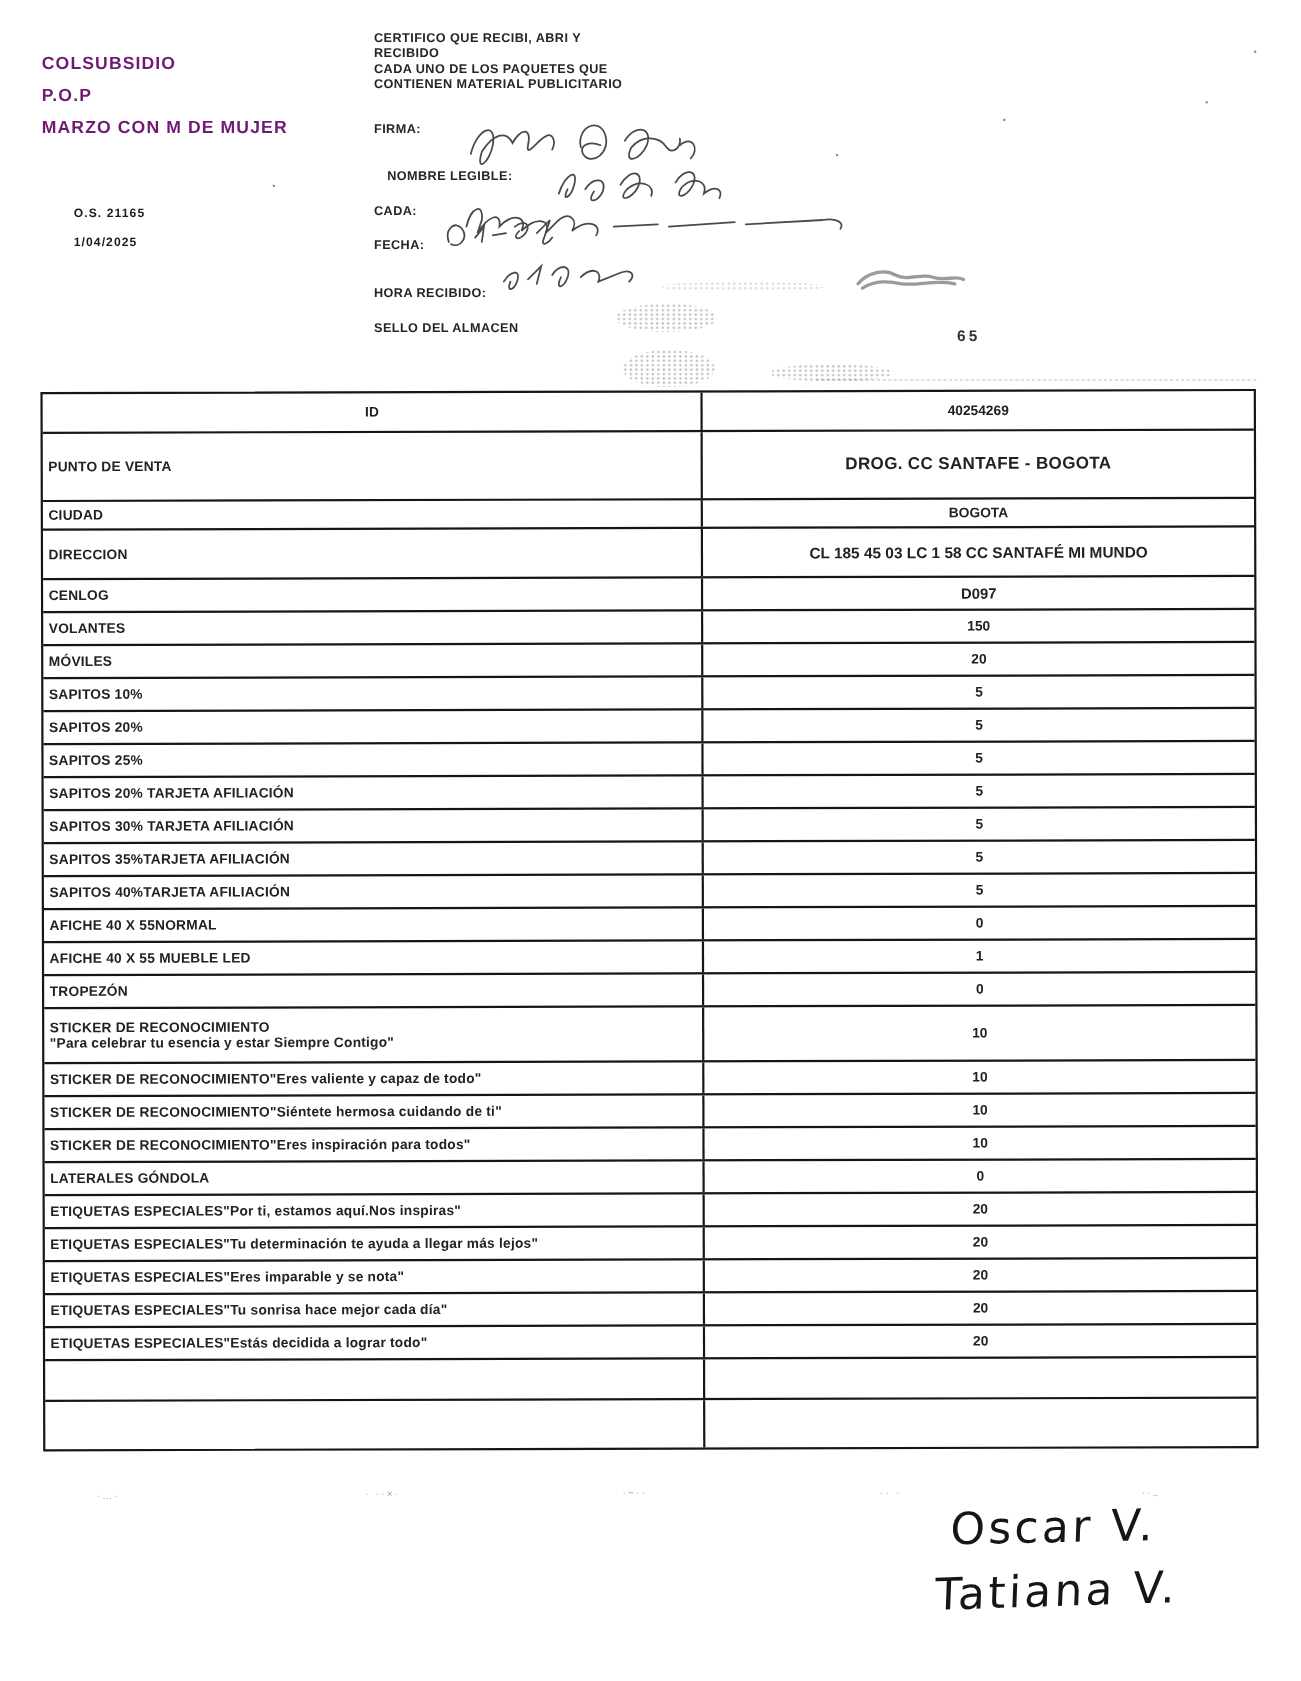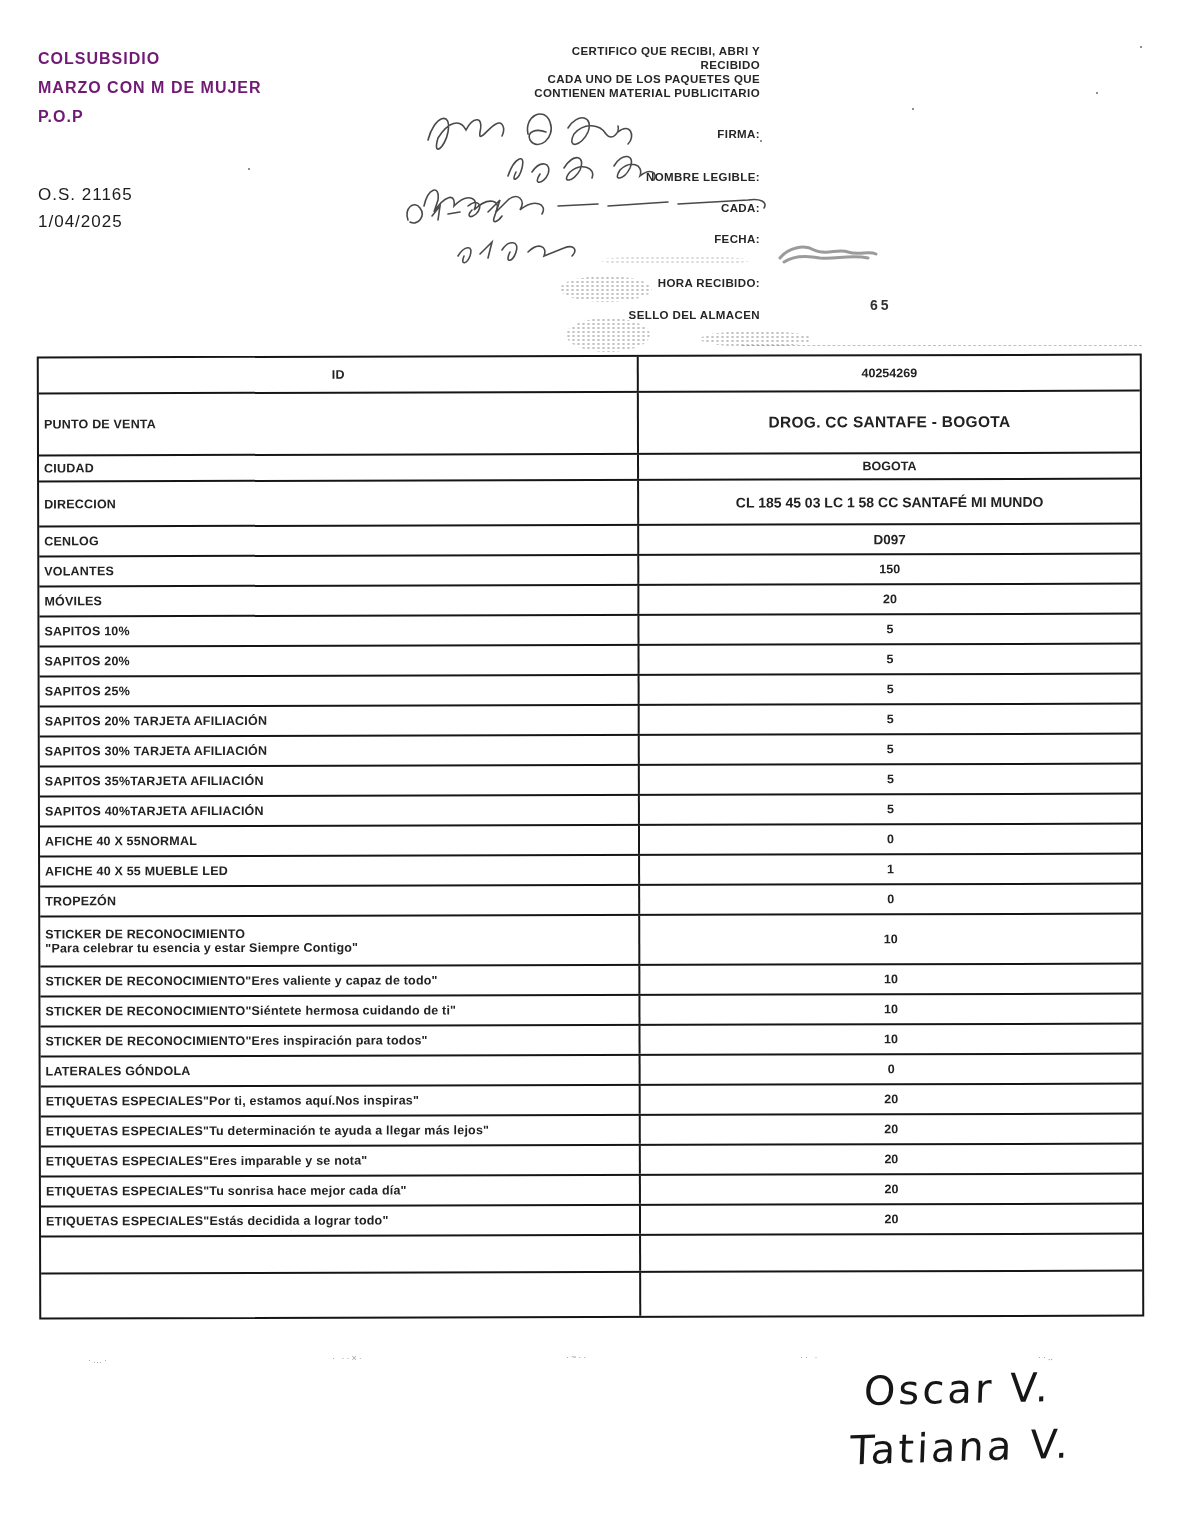--- a/index.html
+++ b/index.html
@@ -3,28 +3,28 @@
 <meta charset="utf-8">
 <style>
   html,body{margin:0;padding:0;}
   body{
     width:1183px;height:1528px;position:relative;background:#ffffff;
     font-family:"Liberation Sans",sans-serif;color:#1c1c1c;overflow:hidden;
   }
   
   .order-block{position:absolute;left:38px;top:44px;width:300px;}
   .order-block .big{font-size:16px;font-weight:bold;letter-spacing:1px;line-height:29px;color:#701a75;}
-  .order-block .os{margin-top:50px;font-size:17px;font-weight:normal;letter-spacing:1px;line-height:27px;}
-  
-  .cert-block{position:absolute;left:340px;top:44px;width:420px;text-align:right;}
+  .order-block .os{margin-top:50px;font-size:11px;font-weight:bold;letter-spacing:1px;line-height:27px;margin-left:29px;}
+  
+  .cert-block{position:absolute;left:340px;top:28px;width:420px;}
   .cert-line{font-size:11.5px;font-weight:bold;letter-spacing:.4px;line-height:14px;color:#262626;}
   .cert-fields{margin-top:22px;}
   .cert-field{font-size:11.5px;font-weight:bold;letter-spacing:.4px;color:#262626;}
   .f-firma{margin-top:28px;}
-  .f-nombre{margin-top:31px;}
+  .f-nombre{margin-top:31px;margin-left:12px;}
   .f-cargo{margin-top:19px;}
   .f-fecha{margin-top:19px;}
   .f-hora{margin-top:32px;}
   .f-sello{margin-top:20px;}
   
   .hand-svg{position:absolute;left:368px;top:88px;width:540px;height:200px;}
   .smudge{position:absolute;border-radius:50%;
     background-image:radial-gradient(rgba(70,70,70,.5) 1px, transparent 1.5px);
     background-size:5px 4px;filter:blur(.4px);opacity:.65;}
   .smudge.s1{left:560px;top:276px;width:92px;height:26px;}
@@ -61,22 +61,22 @@
   .sig{position:absolute;color:#161616;font-size:40px;letter-spacing:3px;
     font-family:"DejaVu Sans",sans-serif;transform:rotate(-1.2deg) skewX(-3deg);white-space:nowrap;}
   .sig.sig1{left:864px;top:1366px;}
   .sig.sig2{left:850px;top:1424px;transform:rotate(-1.8deg) skewX(-4deg);}
 </style>
 </head>
 <body>
 
 <div class="order-block">
   <div class="big">COLSUBSIDIO</div>
+  <div class="big">P.O.P</div>
   <div class="big">MARZO CON M DE MUJER</div>
-  <div class="big">P.O.P</div>
   <div class="os">
     <div>O.S. 21165</div>
     <div>1/04/2025</div>
   </div>
 </div>
 
 <div class="cert-block">
   <div class="cert-line">CERTIFICO QUE RECIBI, ABRI Y</div>
   <div class="cert-line">RECIBIDO</div>
   <div class="cert-line">CADA  UNO DE LOS PAQUETES QUE</div>

